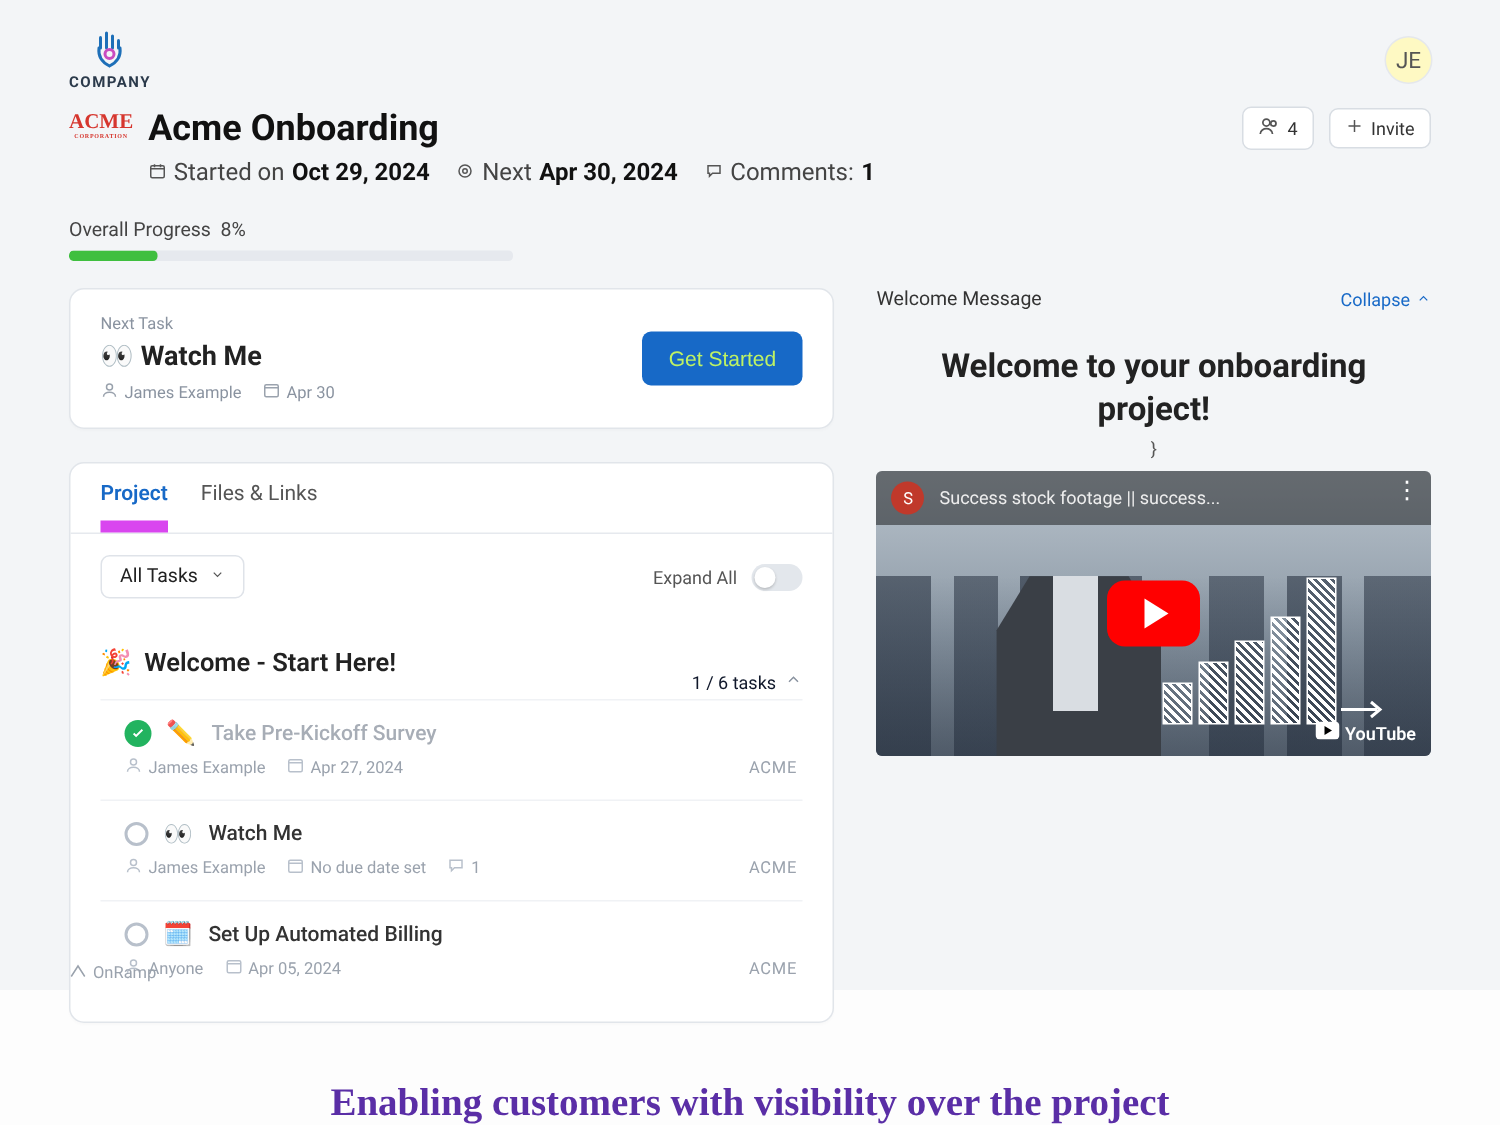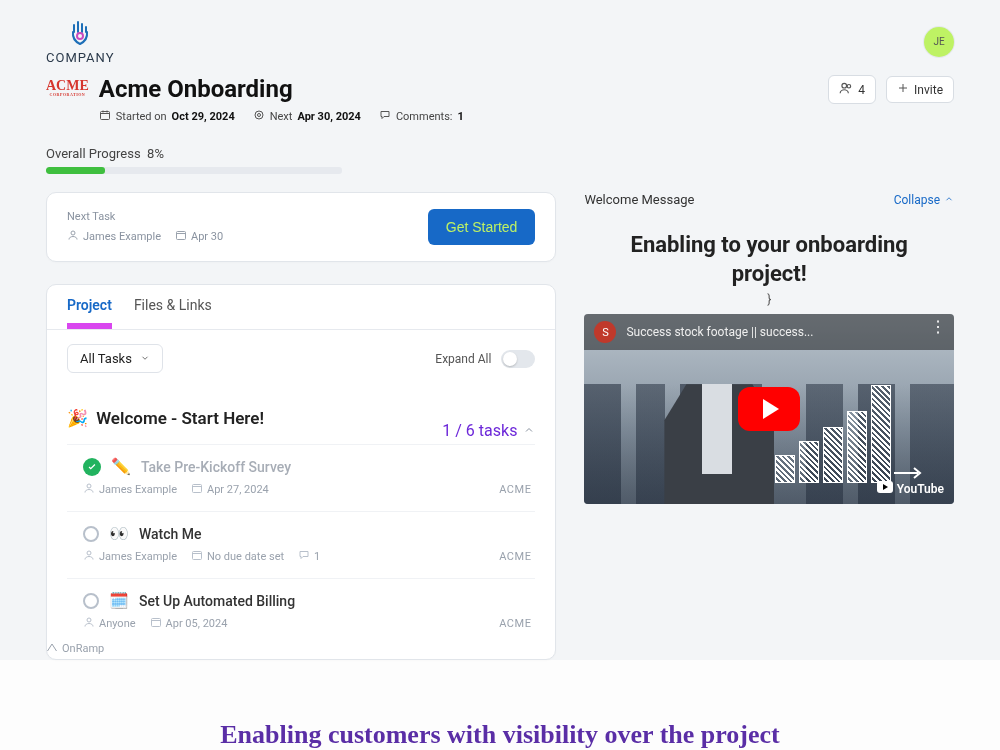--- a/index.html
+++ b/index.html
@@ -8,36 +8,36 @@
     background: #f3f5f7;
     width: 1000px;
     height: 750px;
     overflow: hidden;
     color: #222;
   }
   .app { padding: 18px 46px 0 46px; position: relative; height: 660px; }
   .topbar { display:flex; align-items:center; justify-content:space-between; margin-bottom: 10px;}
   .brand { display:flex; flex-direction:column; align-items:center; gap:2px; }
   .brand-icon svg { display:block; }
-  .brand-text { font-size: 13px; font-weight:400; letter-spacing:1px; color:#2b3a4b; }
+  .brand-text { font-size: 10px; font-weight:700; letter-spacing:1px; color:#2b3a4b; }
   .avatar {
     width: 30px; height: 30px; border-radius: 50%;
-    background:#bef264; display:flex; align-items:center; justify-content:center;
-    font-size: 10px; color:#555; box-shadow: 0 0 0 1px #e5e8ec;
+    background:#fef9c3; display:flex; align-items:center; justify-content:center;
+    font-size: 15px; color:#555; box-shadow: 0 0 0 1px #e5e8ec;
   }
   .project-header { display:flex; align-items:flex-start; justify-content:space-between; margin-top:4px;}
   .ph-left { display:flex; gap:10px; align-items:flex-start;}
   .acme-logo {
     font-family: "Comic Sans MS", cursive; font-weight:700; font-size:14px;
     color:#d6362e; line-height:1; margin-top:4px;
     display:flex; flex-direction:column; align-items:center;
   }
   .acme-sub { font-size:4px; color:#d6362e; letter-spacing:.5px;}
   .ph-title { font-size: 24px; font-weight:700; color:#111; }
-  .ph-meta { display:flex; gap:18px; margin-top:6px; font-size:11px; color:#444;}
+  .ph-meta { display:flex; gap:18px; margin-top:6px; font-size:16px; color:#444;}
   .ph-meta .meta { display:flex; align-items:center; gap:5px; }
   .ph-meta .bold { font-weight:700; color:#111; }
   .ph-right { display:flex; gap:10px; align-items:center;}
   .pill-btn {
     display:flex; align-items:center; gap:5px;
     border:1px solid #d8dde3; background:#fff; border-radius:6px;
     padding:5px 10px; font-size:12px; color:#333; cursor:pointer;
   }
   .progress-block { margin-top:22px; }
   .progress-label { font-size:13px; color:#444; margin-bottom:6px;}
@@ -54,36 +54,36 @@
   .nt-label { font-size:11px; color:#8a93a0; }
   .nt-title { font-size:18px; font-weight:700; margin-top:4px;}
   .nt-meta { display:flex; gap:14px; margin-top:6px; font-size:11px; color:#8a93a0; align-items:center;}
   .primary-btn {
     background:#1769c7; color:#bef264; border:none; border-radius:6px;
     padding:10px 18px; font-size:14px; font-weight:400; cursor:pointer;
   }
   .tasklist-card { margin-top:22px; padding:0 0 14px 0; }
   .tabs { display:flex; gap:22px; border-bottom:1px solid #e6e9ee; padding:12px 20px 0 20px;}
   .tab { font-size:14px; color:#555; padding-bottom:10px; cursor:pointer;}
-  .tab.active { color:#1769c7; font-weight:600; border-bottom:6px solid #d946ef; }
+  .tab.active { color:#1769c7; font-weight:600; border-bottom:8px solid #d946ef; }
   .filterrow { display:flex; justify-content:space-between; align-items:center; padding:14px 20px; }
   .dropdown { display:flex; align-items:center; gap:8px; border:1px solid #dfe3e9; border-radius:6px; padding:6px 12px; font-size:13px; cursor:pointer; }
   .expand-group { display:flex; align-items:center; gap:10px; }
   .expand-label { font-size:12px; color:#555;}
   .toggle {
     width:34px; height:18px; background:#e3e7ec; border-radius:10px; position:relative; cursor:pointer;
   }
   .toggle::after{
     content:''; position:absolute; left:2px; top:2px; width:14px; height:14px; background:#fff;
     border-radius:50%; box-shadow:0 1px 2px rgba(0,0,0,0.2);
   }
   .section { padding: 8px 20px 0 20px; }
   .section-head { display:flex; justify-content:space-between; align-items:center; cursor:pointer; margin-bottom:4px;}
   .section-title { font-size:17px; font-weight:600; display:flex; align-items:center; gap:8px;}
-  .section-count { font-size:16px; color:#6d28d9; display:flex; align-items:center; gap:6px;margin-top:26px;}
+  .section-count { font-size:12px; color:#0f172a; display:flex; align-items:center; gap:6px;margin-top:26px;}
   .task-row { padding:12px 0 14px 16px; border-top:1px solid #f0f2f5; }
   .task-head { display:flex; align-items:center; gap:10px; }
   .check-done { width:18px; height:18px; border-radius:50%; background:#22b35f; display:flex; align-items:center; justify-content:center;}
   .check-done svg { display:block;}
   .check-empty { width:16px; height:16px; border:2px solid #b8c0cb; border-radius:50%; }
   .task-title { font-size:14px; font-weight:500; color:#333; }
   .task-title.muted { color:#a7adb6; }
   .task-meta { display:flex; justify-content:space-between; align-items:center; margin-top:6px; padding-right:4px;}
   .task-meta-left { display:flex; gap:14px; font-size:11px; color:#9aa2ad; align-items:center;}
   .task-meta-right { font-size:11px; color:#9aa2ad; letter-spacing:.5px;}
@@ -231,20 +231,24 @@
       <div class="progress-fill"></div>
     </div>
   </div>
 
   <div class="columns">
     <div class="col-left">
 
       <div class="card next-task-card">
         <div>
           <div class="nt-label">Next Task</div>
+          <div class="nt-title">
+            <span>👀</span>
+            <span>Watch Me</span>
+          </div>
           <div class="nt-meta">
             <span class="meta-ico">
               <span><svg class="ico-sm" viewBox="0 0 24 24">
                     <circle cx="12" cy="8" r="4" fill="none" stroke="#9aa2ad" stroke-width="2"></circle>
                     <path d="M4 21c0-4 4-6 8-6s8 2 8 6" fill="none" stroke="#9aa2ad" stroke-width="2"></path>
                   </svg></span>
               <span>James Example</span>
             </span>
             <span class="meta-ico">
               <span><svg class="ico-sm" viewBox="0 0 24 24">
@@ -388,21 +392,21 @@
     <div class="col-right">
       <div class="wm-head">
         <span class="wm-label">Welcome Message</span>
         <span class="collapse-link">
           <span>Collapse</span>
           <span><svg width="10" height="10" viewBox="0 0 24 24">
                 <path d="M6 15l6-6 6 6" fill="none" stroke="#1769c7" stroke-width="2"></path>
               </svg></span>
         </span>
       </div>
-      <div class="wm-title">Enabling to your onboarding project!</div>
+      <div class="wm-title">Welcome to your onboarding project!</div>
       <div class="wm-brace">}</div>
 
       <div class="video-thumb">
         <div class="skyline"></div>
         <div class="torso">
             <div class="tie"></div>
           </div>
         <div class="chartbars">
           <div style="height:26px"></div>
             <div style="height:40px"></div>

